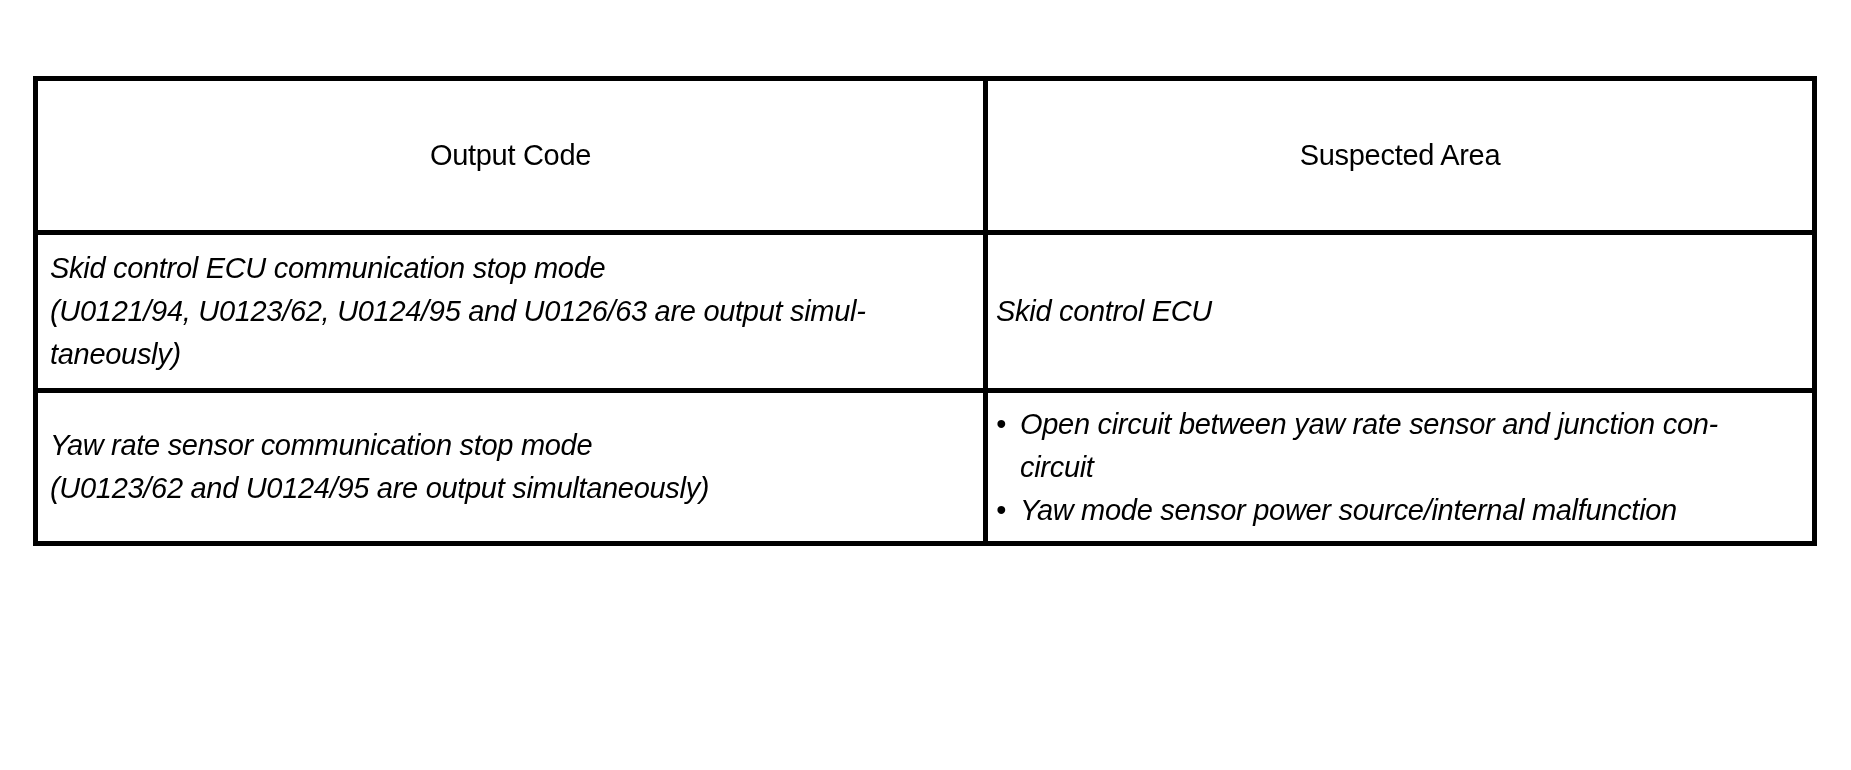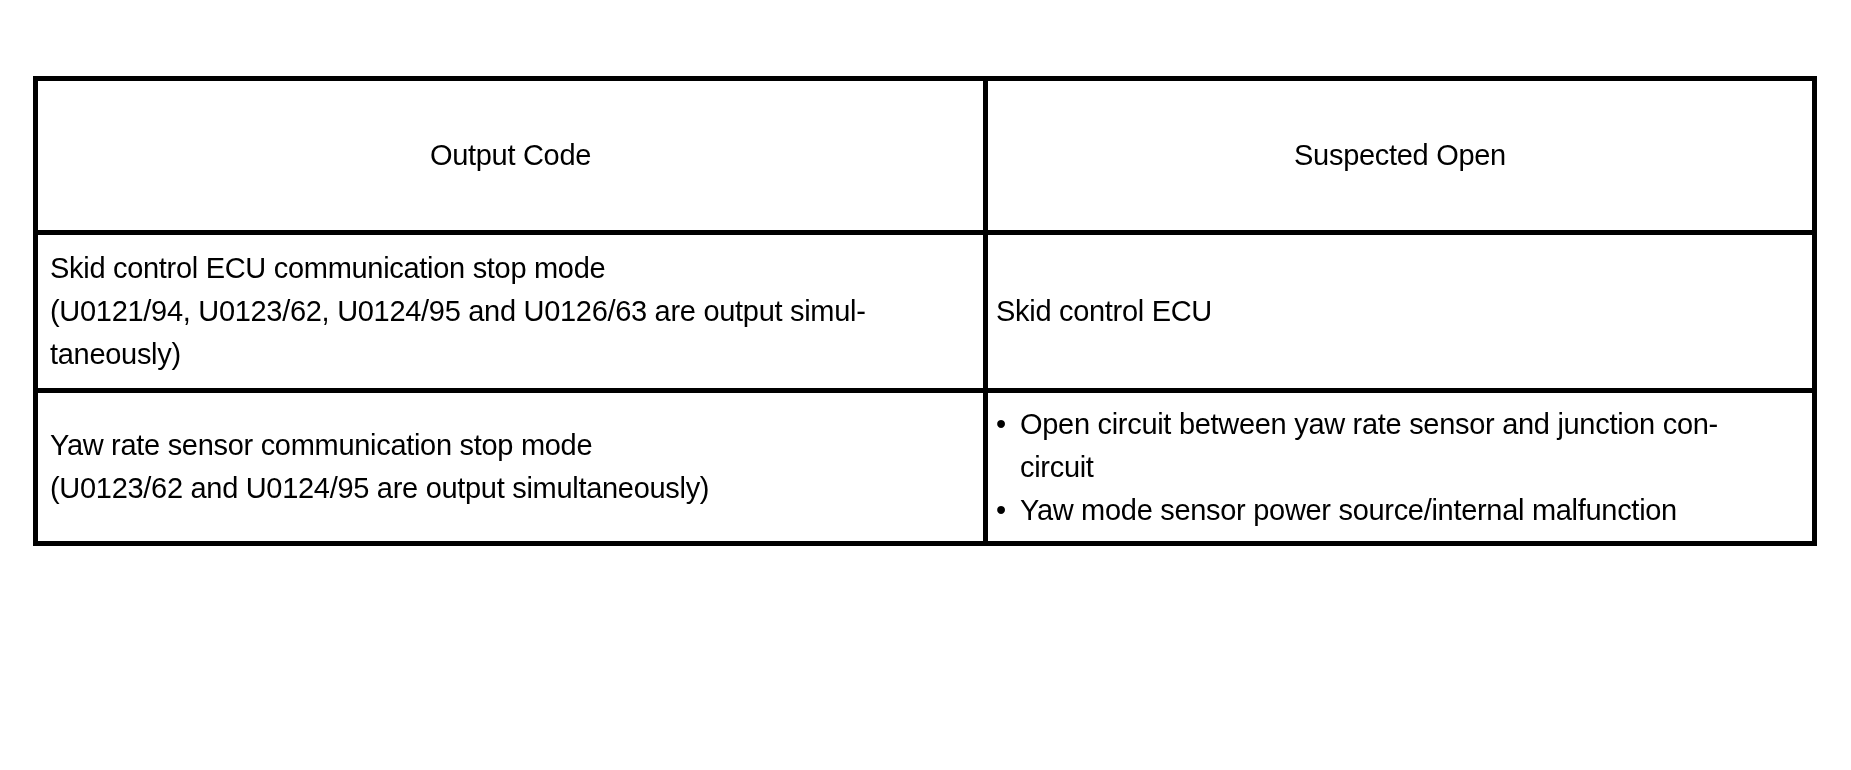--- a/index.html
+++ b/index.html
@@ -38,20 +38,21 @@
     font-weight: normal;
     text-align: center;
     height: 147px; 
   }
   .dtc-table tr.row-1 td { height: 145px; }
   .dtc-table tr.row-2 td { height: 140px; }
   .dtc-table tr.row-3 td { height: 99px; }
   .dtc-table td {
     padding: 4px 6px 4px 12px;
     line-height: 43px;
+    font-style: italic;
   }
   .dtc-table td.area-cell {
     padding-left: 8px;
   }
   .line {
     display: block;
     white-space: nowrap;
   }
   .bullet-item {
     display: flex;
@@ -83,21 +84,21 @@
 <div class="page">
 
   <table class="dtc-table">
     <colgroup>
       <col class="col-code">
       <col class="col-area">
     </colgroup>
     <thead>
       <tr class="header-row">
         <th>Output Code</th>
-        <th>Suspected Open</th>
+        <th>Suspected Area</th>
       </tr>
     </thead>
     <tbody>
 
       <tr class="row-1">
         <td class="code-cell">
           <span class="line">Skid control ECU communication stop mode</span>
           <span class="line">(U0121/94, U0123/62, U0124/95 and U0126/63 are output simul-</span>
           <span class="line">taneously)</span>
         </td>

